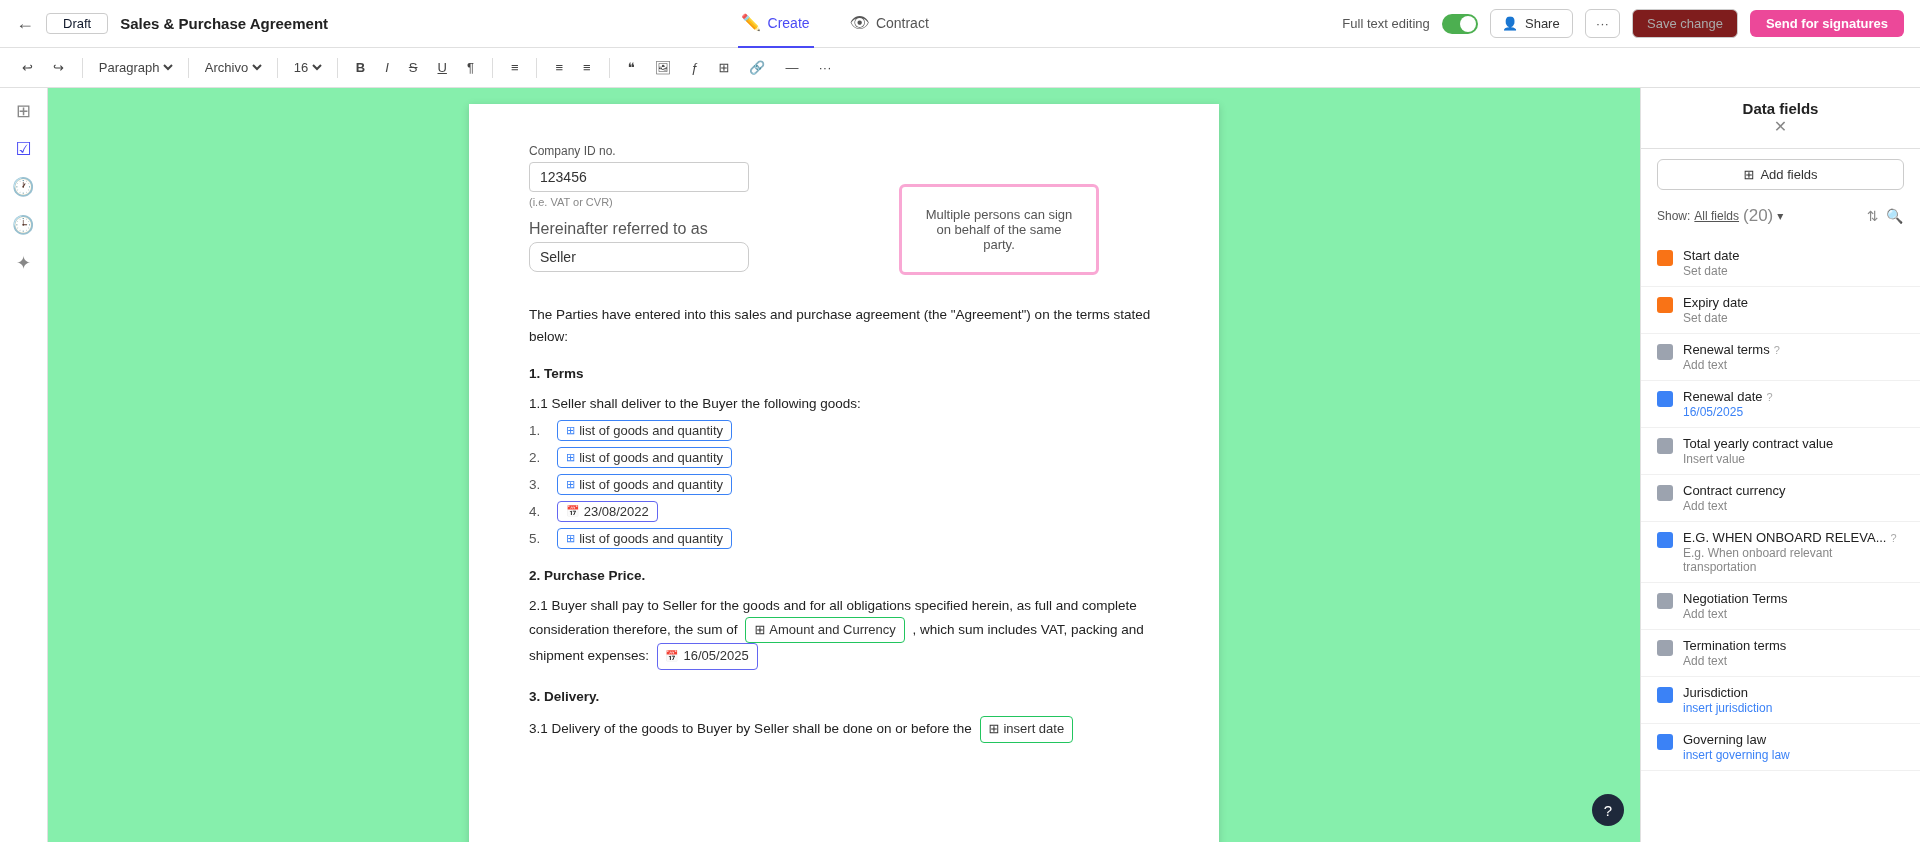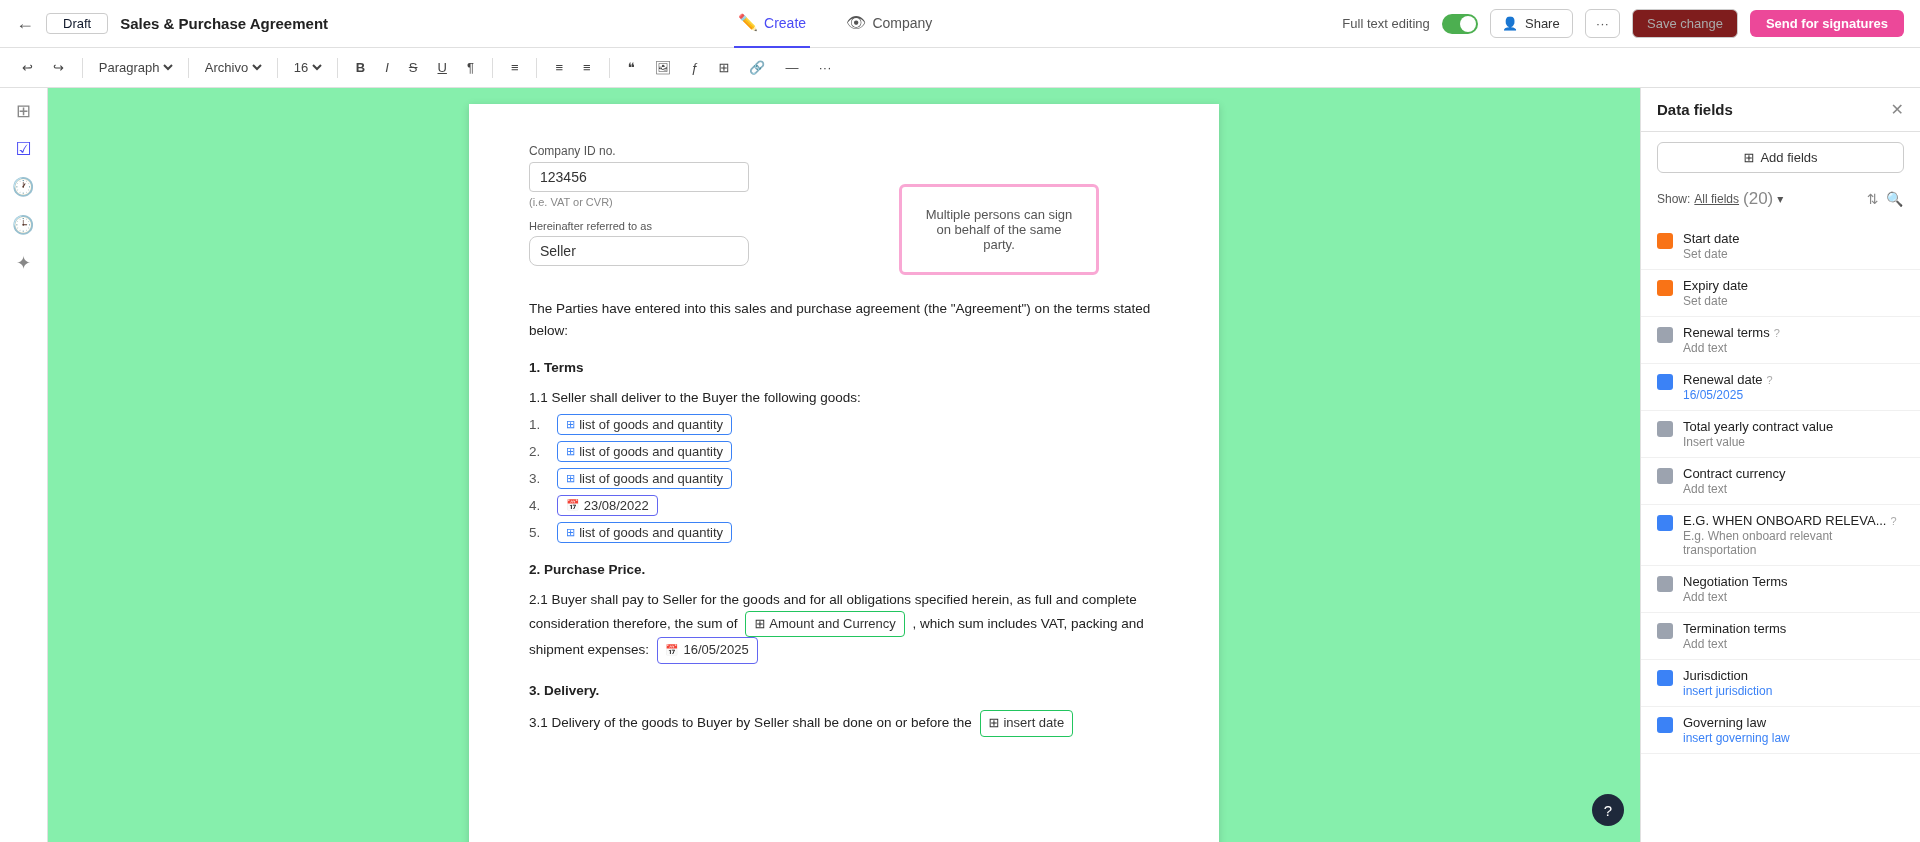--- a/index.html
+++ b/index.html
@@ -51,34 +51,34 @@
     
     .field-box { display: inline-flex; align-items: center; gap: 4px; border: 1px solid #3b82f6; border-radius: 4px; padding: 2px 8px; font-size: 13px; background: #fff; color: #333; cursor: pointer; }
     .field-box .field-icon { font-size: 11px; color: #3b82f6; }
     .field-box-date { display: inline-flex; align-items: center; gap: 4px; border: 1px solid #6366f1; border-radius: 4px; padding: 2px 8px; font-size: 13px; background: #fff; color: #333; cursor: pointer; }
     .field-box-date .field-icon { font-size: 11px; color: #6366f1; }
     .field-box-green { display: inline-flex; align-items: center; gap: 4px; border: 1px solid #22c55e; border-radius: 4px; padding: 2px 8px; font-size: 13px; background: #fff; color: #333; cursor: pointer; }
 
     .company-id-label { font-size: 12px; color: #555; margin-bottom: 4px; }
     .company-id-box { border: 1px solid #ccc; border-radius: 4px; padding: 6px 10px; font-size: 14px; color: #333; width: 220px; margin-bottom: 4px; }
     .vat-note { font-size: 11px; color: #888; margin-bottom: 12px; }
-    .referred-label { font-size: 11px; color: #555; margin-bottom: 4px; }
+    .referred-label { font-size: 16px; color: #555; margin-bottom: 4px; }
     .referred-box { border: 1px solid #ccc; border-radius: 8px; padding: 6px 10px; font-size: 14px; color: #333; width: 220px; }
 
     .multiple-sign-box { border: 3px solid #f9a8d4; border-radius: 6px; padding: 20px; font-size: 13px; color: #555; text-align: center; width: 200px; position: absolute; right: 60px; top: 40px; }
 
     .doc-text { font-size: 13.5px; color: #222; line-height: 1.6; }
     .doc-bold { font-weight: 700; }
     .doc-section { margin-top: 16px; }
     .list-item-row { display: flex; align-items: center; gap: 8px; margin: 6px 0; font-size: 13.5px; }
     .list-num { color: #555; min-width: 20px; }
 
     
     .right-panel { width: 280px; background: #fff; border-left: 1px solid #e0e0e0; display: flex; flex-direction: column; }
-    .right-panel-header { display: flex; align-items: center; justify-content: space-between; padding: 12px 16px; border-bottom: 1px solid #e0e0e0; }
+    .right-panel-header { display: flex; align-items: center; justify-content: space-between; padding: 12px 16px; border-bottom: 1px solid #e0e0e0; flex-direction: column; }
     .right-panel-title { font-size: 15px; font-weight: 600; color: #222; }
     .close-icon { cursor: pointer; color: #888; font-size: 16px; }
 
     .add-fields-btn { display: flex; align-items: center; justify-content: center; gap: 6px; margin: 10px 16px; border: 1px solid #ccc; border-radius: 6px; padding: 7px; font-size: 13px; color: #333; cursor: pointer; background: #fff; }
 
     .show-bar { display: flex; align-items: center; justify-content: space-between; padding: 6px 16px; font-size: 12px; color: #555; }
     .show-bar-left { display: flex; align-items: center; gap: 4px; }
     .show-bar-count { color: #888; font-size: 17px; }
     .show-bar-right { display: flex; gap: 8px; }
     .show-bar-icon { color: #888; cursor: pointer; font-size: 14px; }
@@ -114,21 +114,21 @@
     <span class="draft-badge">Draft</span>
     <span class="doc-title">Sales &amp; Purchase Agreement</span>
   </div>
   <div class="topbar-center">
     <div class="tab-btn active">
       <span class="tab-icon">✏️</span>
       <span>Create</span>
     </div>
     <div class="tab-btn">
       <span class="tab-icon">👁</span>
-      <span>Company</span>
+      <span>Contract</span>
     </div>
   </div>
   <div class="topbar-right">
     <span class="full-text-label">Full text editing</span>
     <div class="toggle">
         <div class="toggle-knob"></div>
       </div>
     <button class="share-btn">
       <span>👤</span>
       <span>Share</span>

